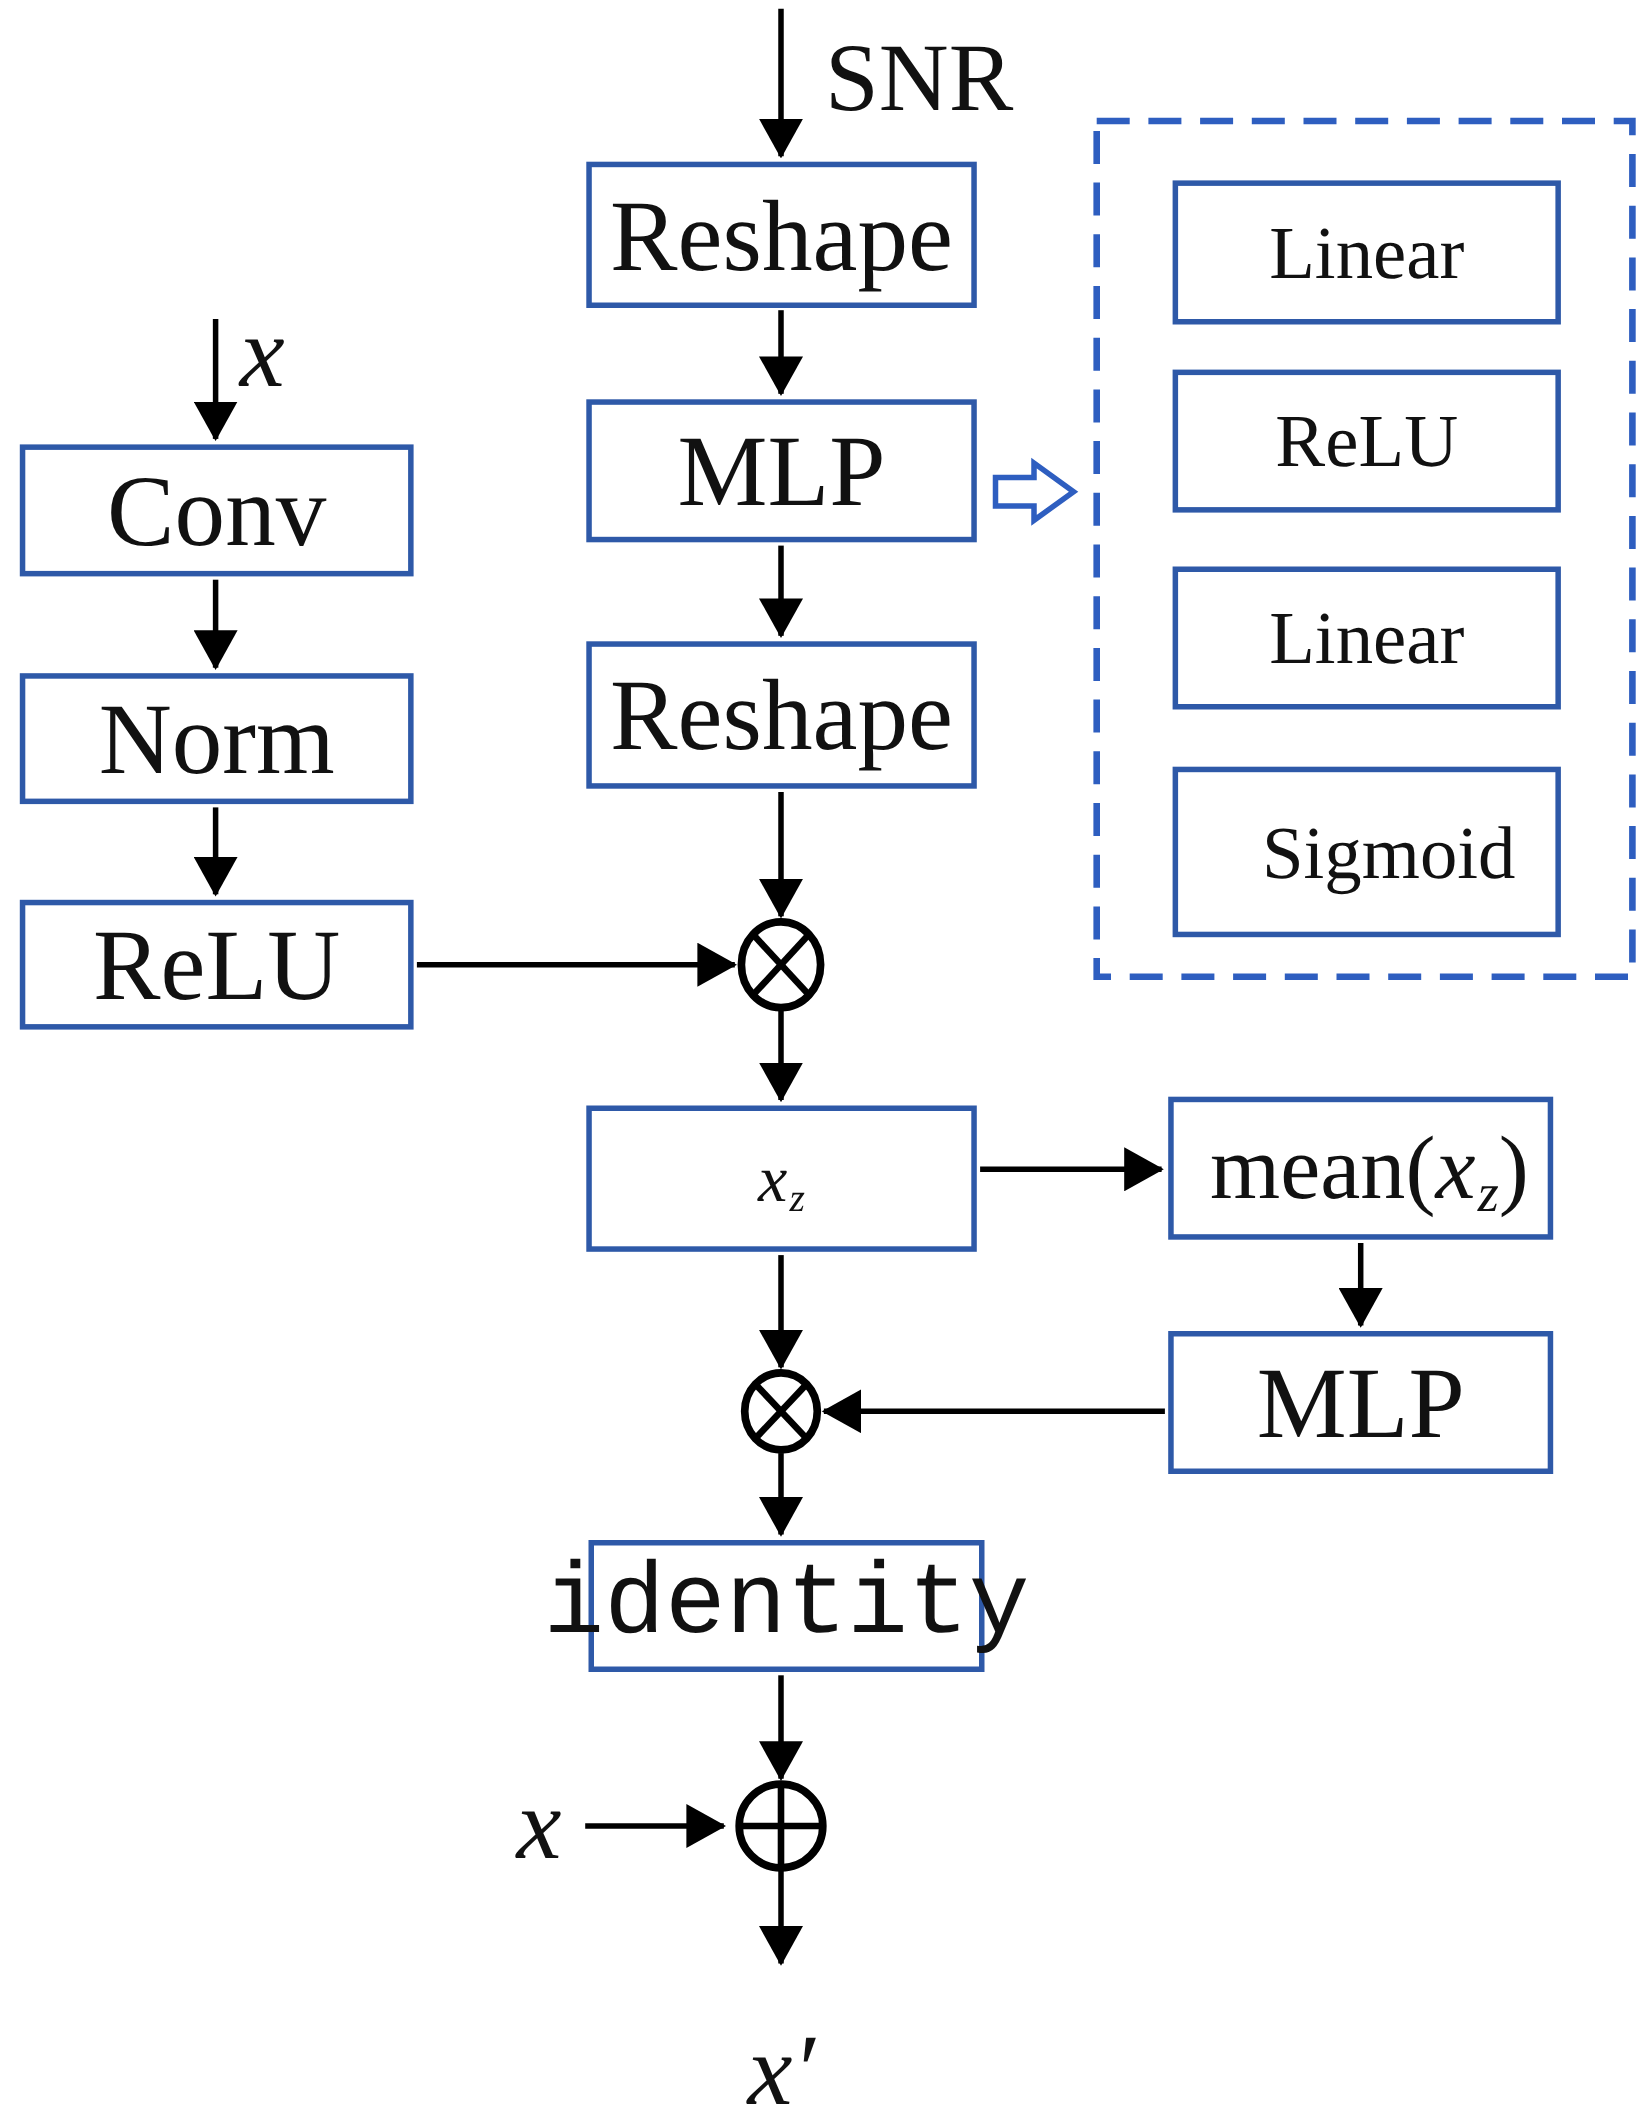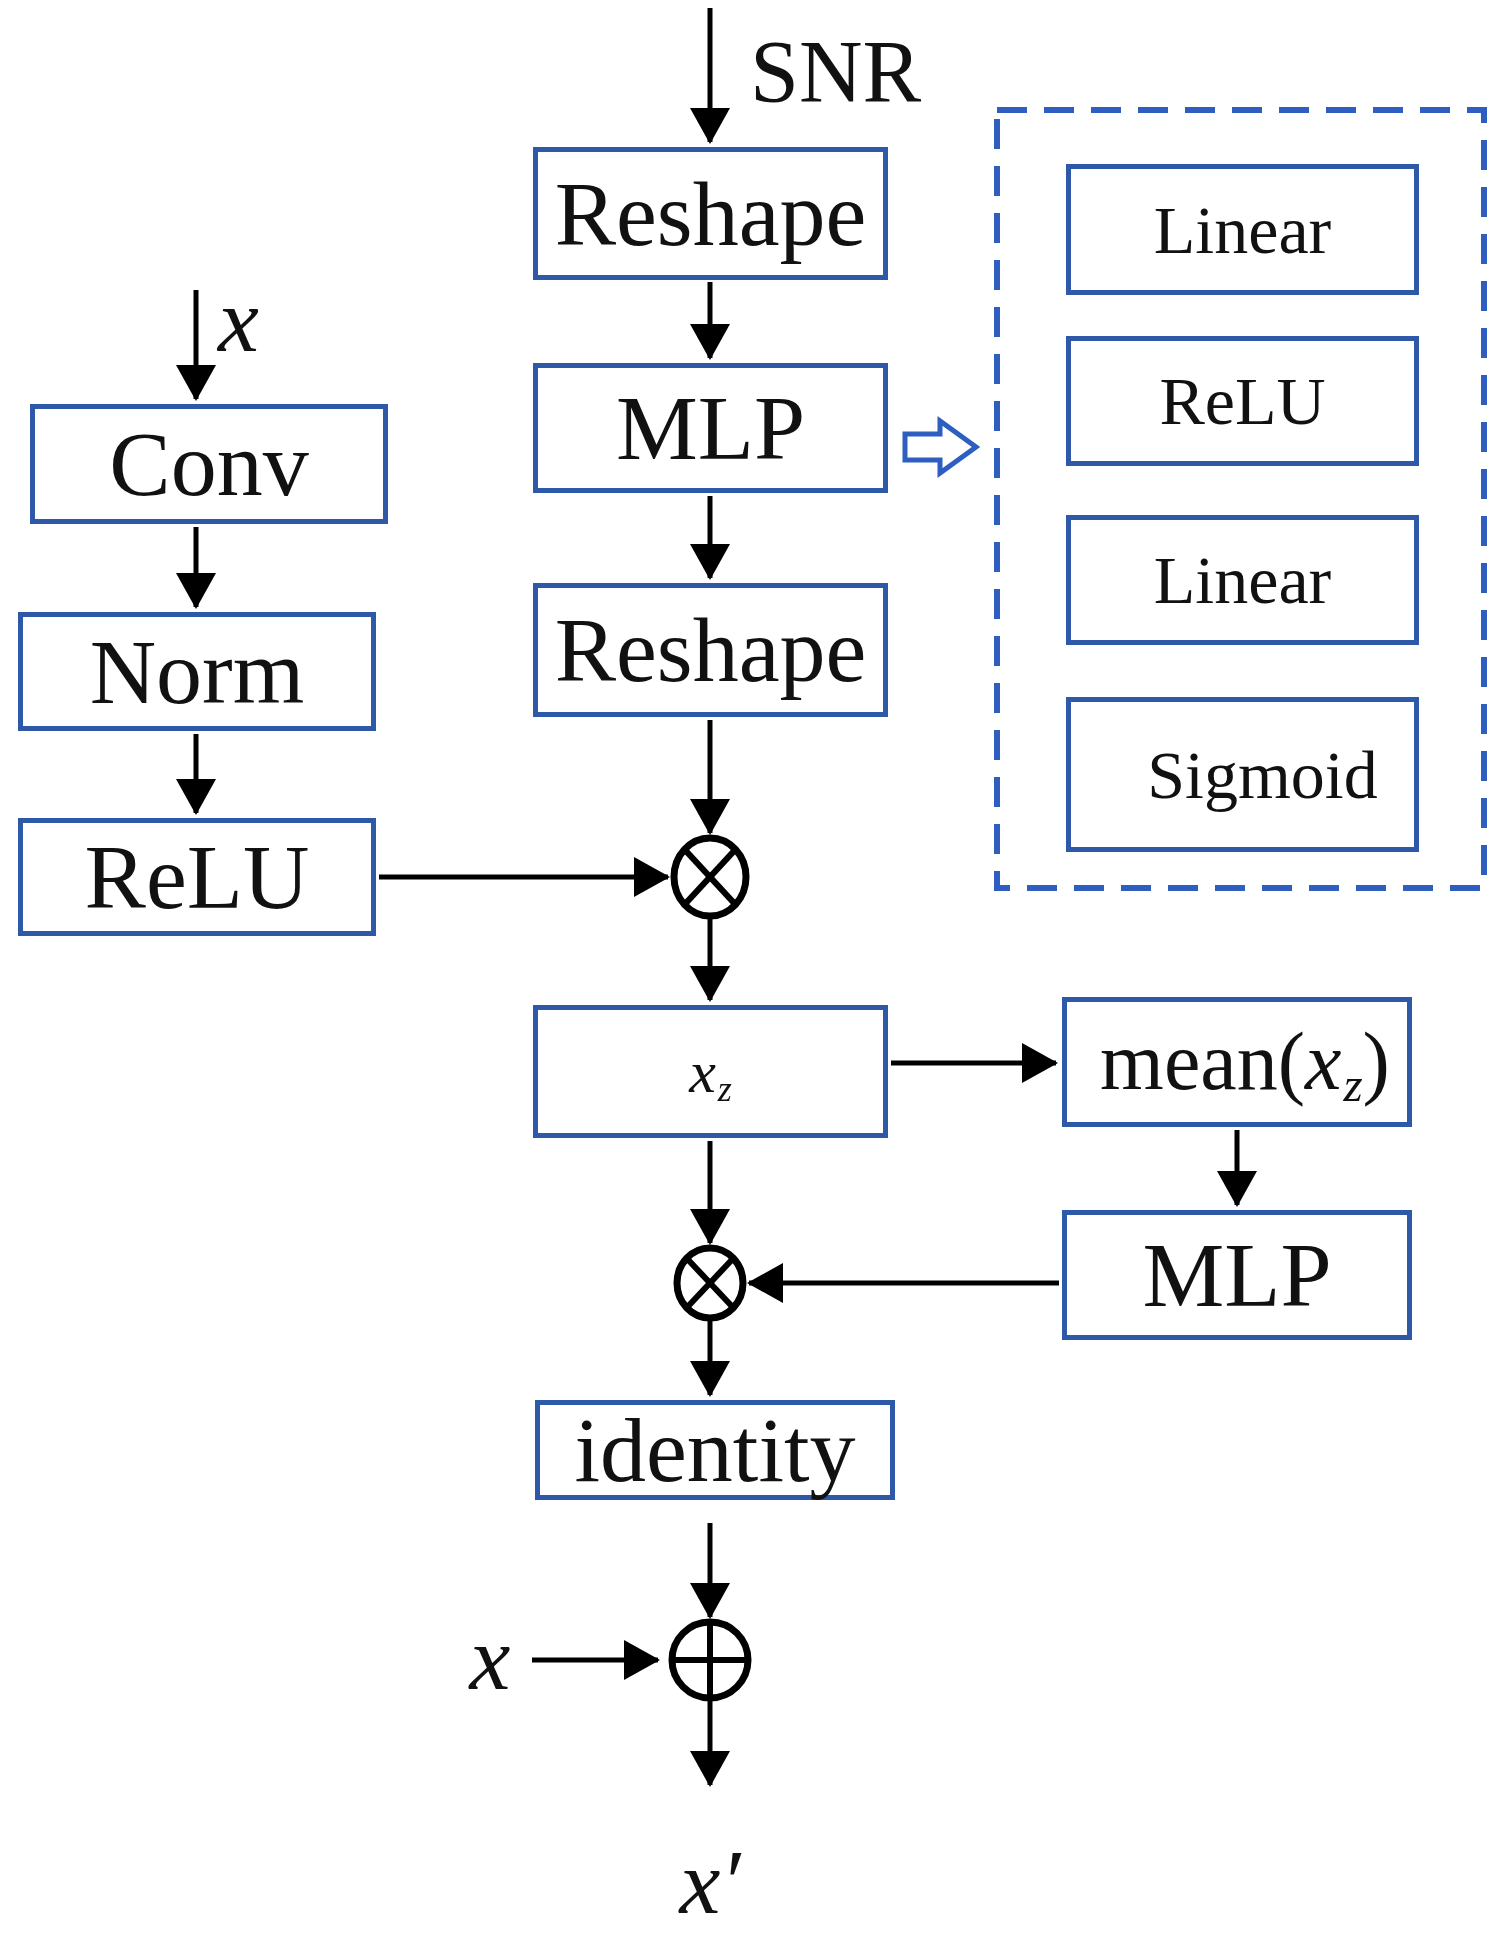--- a/index.html
+++ b/index.html
@@ -99,23 +99,23 @@
   <div class="flabel math ctr" style="left:640px;top:1832px;width:140px;">x′</div>
 
   <div class="node" style="left:533px;top:147px;width:355px;height:133px;">Reshape</div>
   <div class="node" style="left:533px;top:363px;width:355px;height:130px;">MLP</div>
   <div class="node" style="left:533px;top:583px;width:355px;height:134px;">Reshape</div>
 
   <div class="node math" style="left:533px;top:1005px;width:355px;height:133px;">
     <span><span class="ital">x</span><span class="sub">z</span></span>
   </div>
 
-  <div class="node" style="left:535px;top:1400px;width:360px;height:100px;">identity</div>
+  <div class="node" style="left:535px;top:1400px;width:360px;height:120px;font-family:Liberation Mono, monospace;">identity</div>
 
-  <div class="node" style="left:18px;top:404px;width:358px;height:120px;margin-left:12px;">Conv</div>
+  <div class="node" style="left:18px;top:404px;width:358px;height:120px;">Conv</div>
   <div class="node" style="left:18px;top:612px;width:358px;height:119px;">Norm</div>
   <div class="node" style="left:18px;top:818px;width:358px;height:118px;">ReLU</div>
 
   <div class="node meanbox" style="left:1062px;top:997px;width:350px;height:130px;">
     <span><span>mean(</span><span class="ital">x</span><span class="sub">z</span><span>)</span></span>
   </div>
   <div class="node" style="left:1062px;top:1210px;width:350px;height:130px;">MLP</div>
 
   <div class="node small" style="left:1066px;top:164px;width:353px;height:131px;">Linear</div>
   <div class="node small" style="left:1066px;top:336px;width:353px;height:130px;">ReLU</div>

